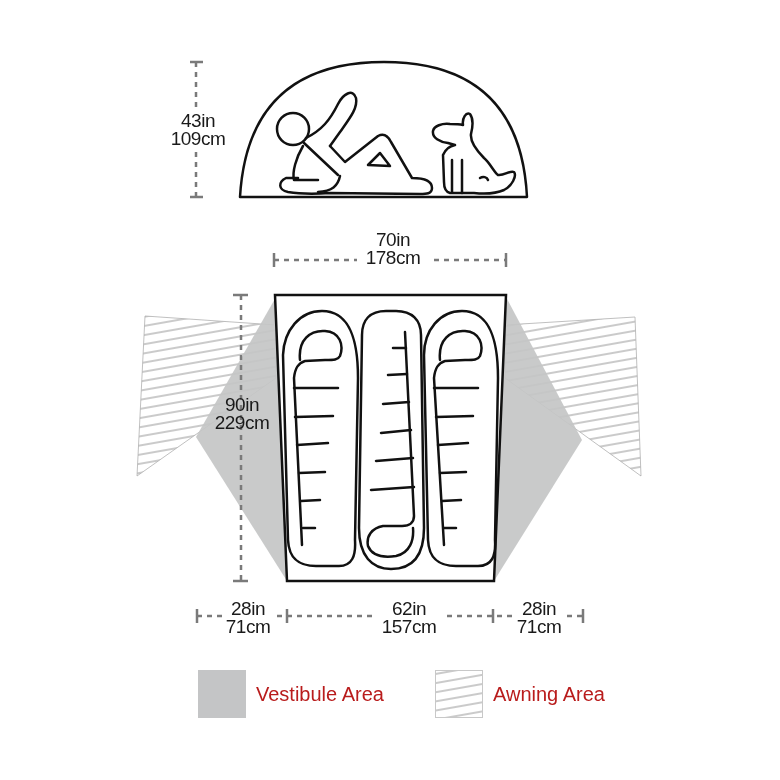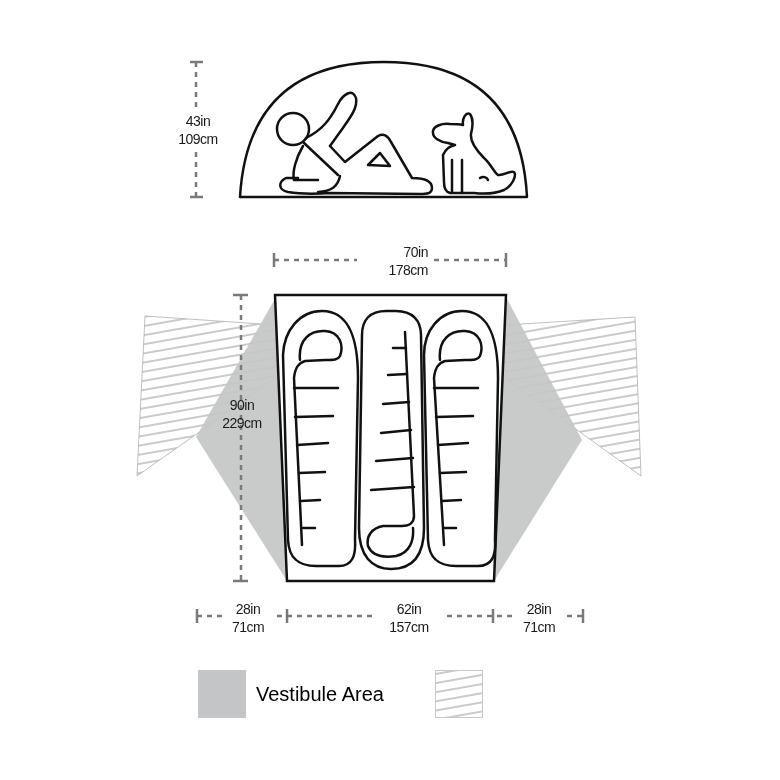--- a/index.html
+++ b/index.html
@@ -1,24 +1,24 @@
 <!DOCTYPE html>
 <html><head>
   <meta charset="utf-8">
   <style>
     html, body { margin: 0; padding: 0; background: #ffffff; }
     body { width: 780px; height: 780px; position: relative; overflow: hidden; font-family: "Liberation Sans", "DejaVu Sans", sans-serif; }
     svg.main { position: absolute; left: 0; top: 0; }
-    .lbl { position: absolute; text-align: center; color: #1a1a1a; font-size: 14px; line-height: 18px; letter-spacing: -0.5px; background: #fff; padding: 0 1px; }
+    .lbl { position: absolute; text-align: center; color: #1a1a1a; font-size: 19px; line-height: 18px; letter-spacing: -0.5px; background: #fff; padding: 0 1px; }
     .lbl span { display: block; }
     .legend-item { position: absolute; display: flex; align-items: center; }
     .swatch { width: 48px; height: 48px; }
     .swatch.vest { background: #c4c5c6; }
     .swatch.awn { width: 48px; height: 48px; }
-    .legend-text { margin-left: 10px; font-size: 20px; color: #000000; }
+    .legend-text { margin-left: 10px; font-size: 20px; color: #b91c1c; }
   </style>
 </head>
 <body>
 
 <svg class="main" width="780" height="780" viewBox="0 0 780 780">
   <defs>
     <pattern id="hatch" patternUnits="userSpaceOnUse" width="40" height="9" patternTransform="rotate(-10)">
       <line x1="0" y1="4" x2="40" y2="4" stroke="#8a8a8a" stroke-width="0.9"></line>
     </pattern>
   </defs>
@@ -123,21 +123,21 @@
     <line x1="583" y1="609" x2="583" y2="623"></line>
     <line x1="197" y1="616" x2="583" y2="616" stroke-dasharray="5,5"></line>
   </g>
 </svg>
 
 <div class="lbl" style="left:166px; top:112px; width:62px;">
   <span>43in</span>
   <span>109cm</span>
 </div>
 
-<div class="lbl" style="left:357px; top:243px; width:70px;text-align:right;">
+<div class="lbl" style="left:357px; top:231px; width:70px;">
   <span>70in</span>
   <span>178cm</span>
 </div>
 
 <div class="lbl" style="left:207px; top:396px; width:68px; background:transparent;">
   <span>90in</span>
   <span>229cm</span>
 </div>
 
 <div class="lbl" style="left:222px; top:600px; width:50px;">
@@ -157,13 +157,14 @@
 
 <div class="legend-item" style="left:198px; top:670px;">
   <div class="swatch vest"></div>
   <span class="legend-text">Vestibule Area</span>
 </div>
 
 <div class="legend-item" style="left:435px; top:670px;">
   <svg class="swatch awn" width="48" height="48" viewBox="0 0 48 48">
     <rect x="0.5" y="0.5" width="47" height="47" fill="url(#hatch)" stroke="#c8c8c8" stroke-width="1"></rect>
   </svg>
+  <span class="legend-text">Awning Area</span>
 </div>
 
 </body></html>

